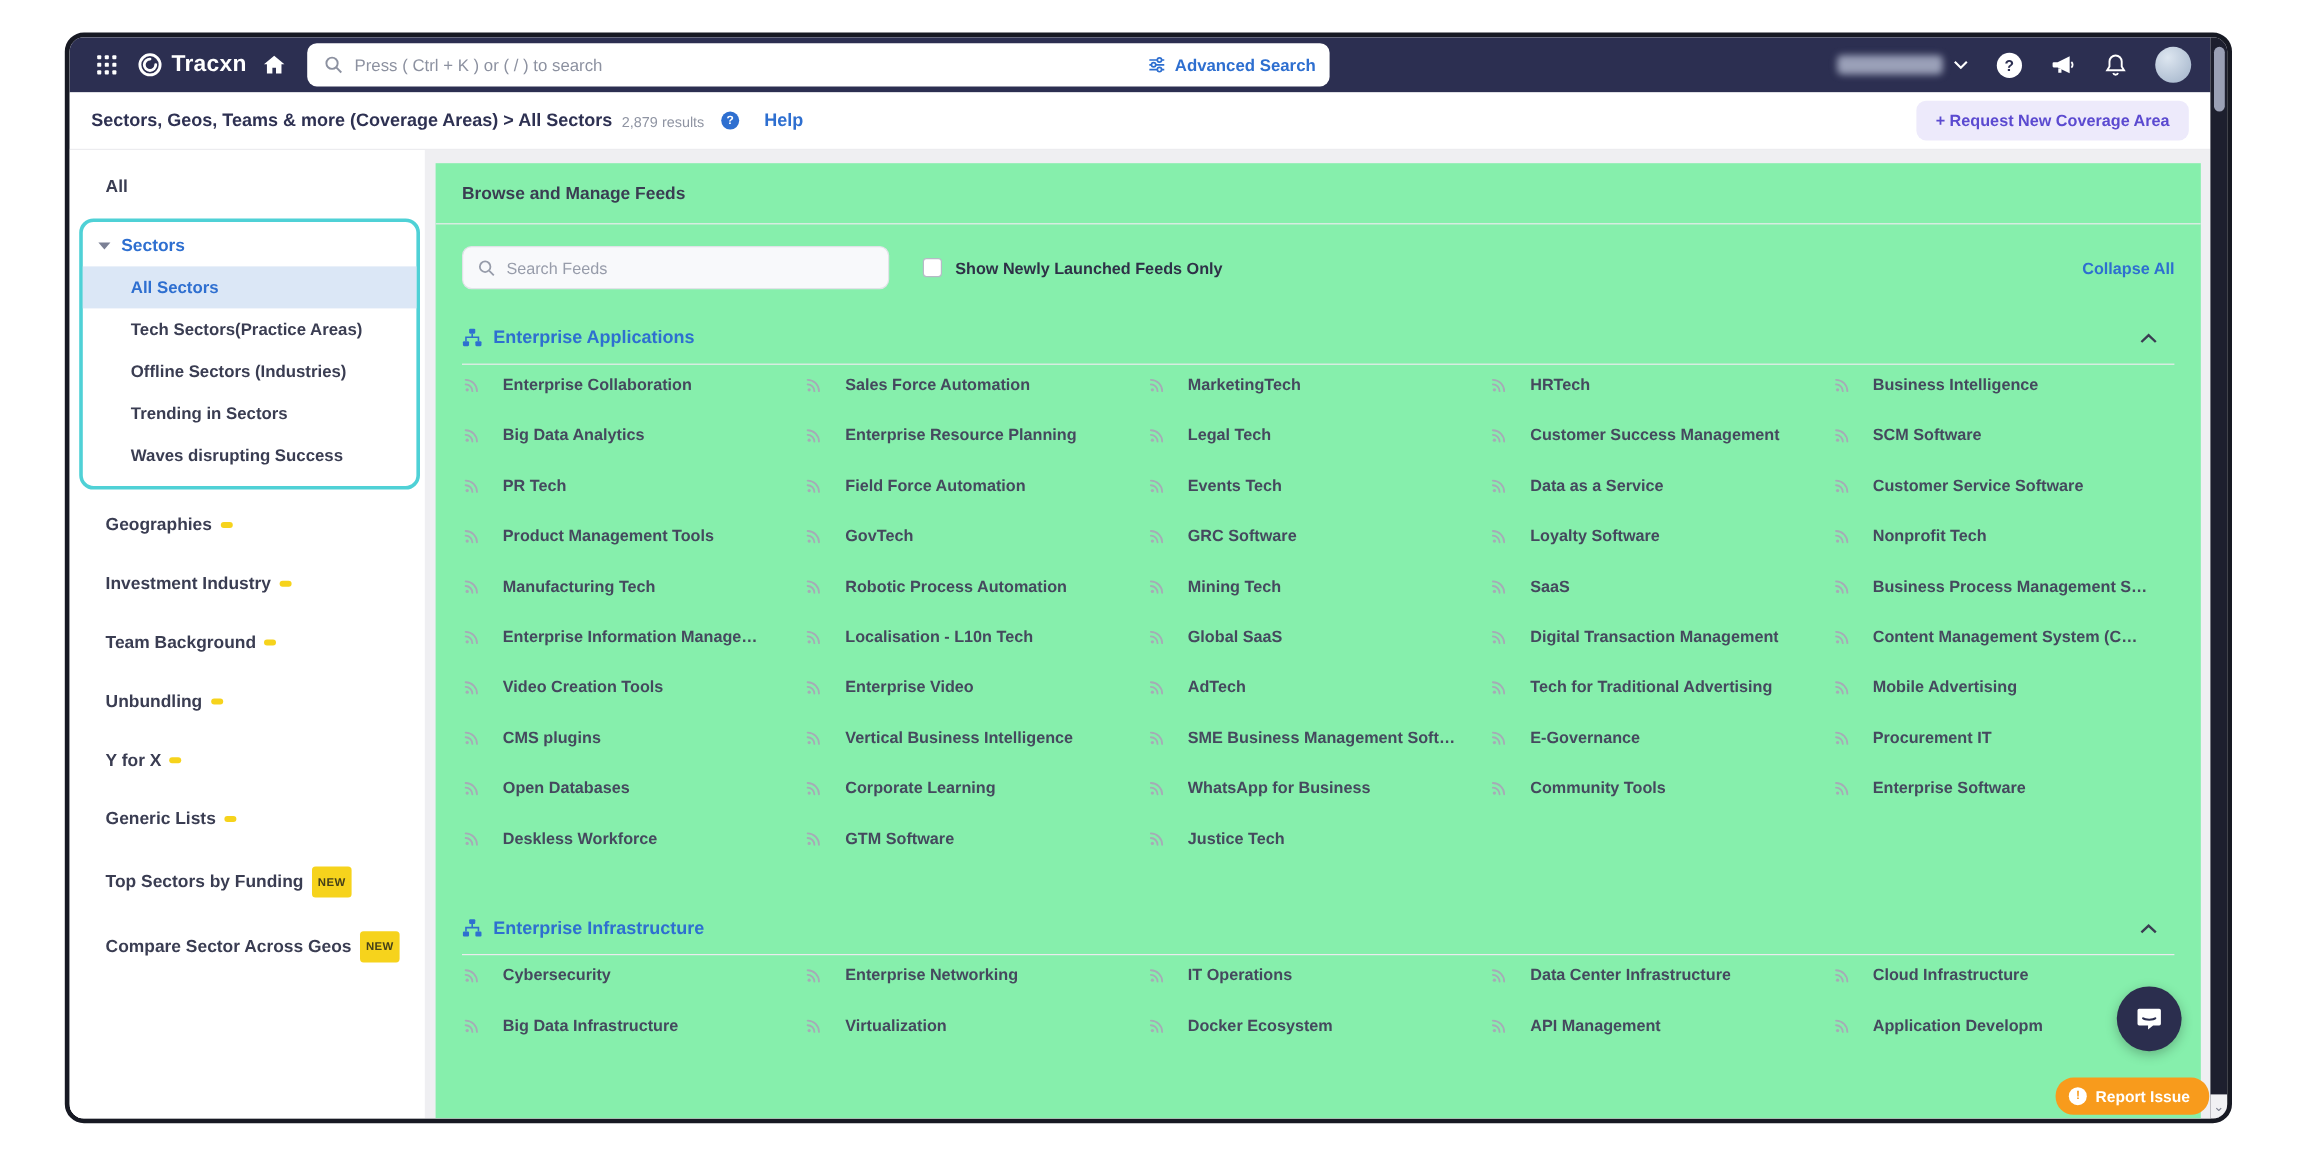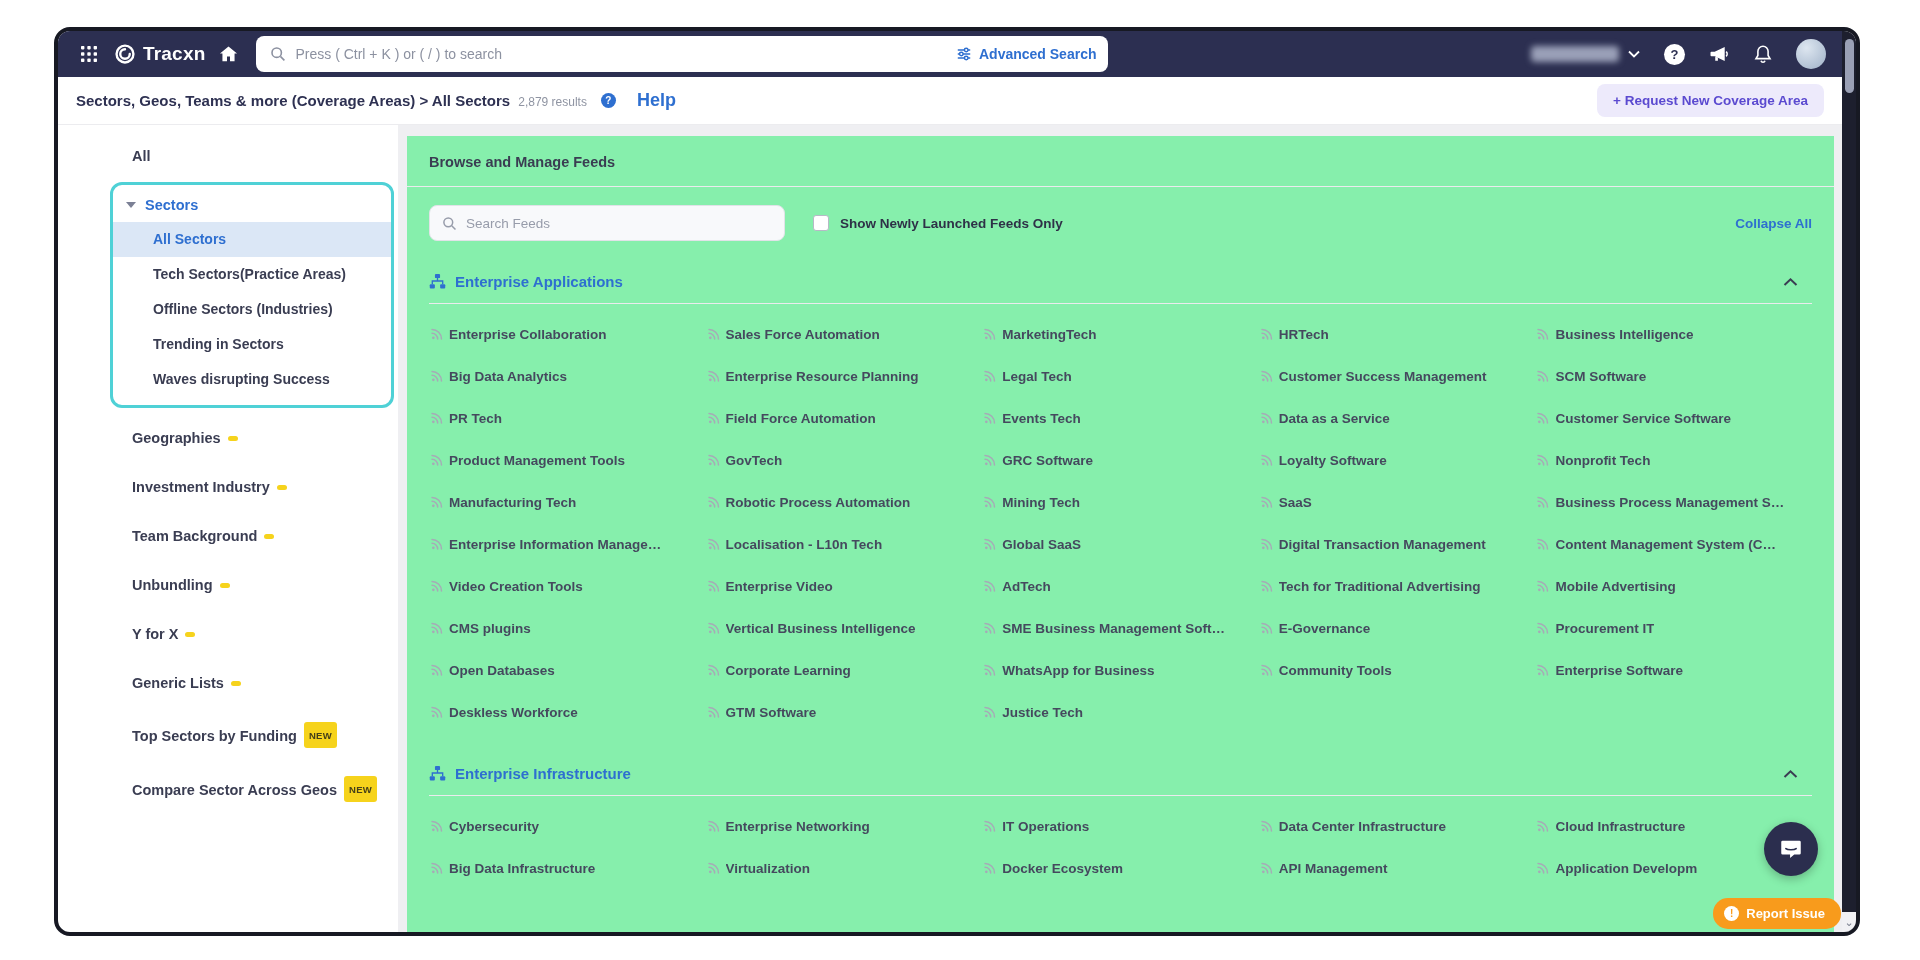--- a/index.html
+++ b/index.html
@@ -35,26 +35,26 @@
               display:flex; align-items:center; justify-content:center; cursor:pointer; }
   .icon-btn { display:inline-flex; cursor:pointer; }
   .avatar { width:30px; height:30px; border-radius:50%; background:radial-gradient(circle at 35% 30%, #dde6f0, #b2c1d4 70%, #9fb0c6); cursor:pointer; }
 
   
   .crumb-row { height:48px; flex:0 0 48px; background:#fff; display:flex; align-items:center; padding:0 18px; border-bottom:1px solid #ececef;justify-content:flex-end; }
   .crumb-text { font-size:15px; font-weight:700; color:#2e3152; }
   .crumb-count { font-size:12px; color:#8f94a2; margin-left:8px; margin-top:2px; }
   .crumb-help { display:flex; align-items:center; gap:5px; margin-left:14px; cursor:pointer; }
   .help-dot { width:15px; height:15px; border-radius:50%; background:#2e6fd0; color:#fff; font-size:10px; font-weight:800; display:flex; align-items:center; justify-content:center; }
-  .crumb-help span.lbl { color:#2e6fd0; font-size:18px; font-weight:700;padding-left:16px; }
+  .crumb-help span.lbl { color:#2e6fd0; font-size:15px; font-weight:700;padding-left:16px; }
   .request-btn { margin-left:auto; background:#edeafb; color:#5b4ad0; font-size:13.5px; font-weight:700;
                  padding:9px 16px; border-radius:8px; cursor:pointer; white-space:nowrap; }
 
   
-  .content { flex:1; min-height:0; display:flex; background:#fff;margin-left:44px; }
+  .content { flex:1; min-height:0; display:flex; background:#fff; }
 
   .sidebar { width:296px; flex:0 0 296px; background:#fff; padding-top:10px; color:#3a3d52; }
   .side-all { padding:13px 12px 12px 30px; font-size:14.5px; font-weight:700; cursor:pointer; }
   .sectors-box { margin:6px 4px 6px 8px; border:3px solid #4fd1d6; border-radius:12px; padding:9px 0 8px; }
   .sectors-head { display:flex; align-items:center; gap:9px; padding:3px 0 9px 13px; cursor:pointer; }
   .caret-down { width:0; height:0; border-left:5px solid transparent; border-right:5px solid transparent; border-top:6px solid #7b8095; }
   .sectors-label { color:#2e6fd0; font-size:14.5px; font-weight:700; }
   .side-sub { padding:8px 10px 8px 40px; font-size:14px; font-weight:700; line-height:19px; cursor:pointer; }
   .side-sub.selected { color:#2e6fd0; background:#dbe7f6; }
   .side-item { padding:14px 20px 14px 30px; font-size:14.5px; font-weight:700; line-height:21px; cursor:pointer; }
@@ -76,21 +76,21 @@
   .checkbox { width:16px; height:16px; border:1.5px solid #b6bac6; border-radius:3px; background:#fff; }
   .checkbox-label { font-size:13.5px; font-weight:700; color:#2e3147; }
   .collapse-all { margin-left:auto; color:#2e6fd0; font-size:13.5px; font-weight:700; cursor:pointer; }
 
   .feed-section { margin-top:32px; }
   .section-head { display:flex; align-items:center; gap:9px;text-align:right; }
   .section-title { color:#2e6fd0; font-size:15px; font-weight:600; cursor:pointer; }
   .chevron-up { margin-left:auto; margin-right:14px; cursor:pointer; display:inline-flex; }
   .section-rule { border-bottom:1px solid #ebebee; margin-top:13px; }
   .feed-grid { display:grid; grid-template-columns:repeat(5, 1fr); margin-top:9px; }
-  .feed-item { height:42px; display:flex; align-items:center; gap:4px; padding-right:14px; cursor:pointer; min-width:0; }
+  .feed-item { height:42px; display:flex; gap:18px; padding-right:14px; cursor:pointer; min-width:0; }
   .feed-label { font-size:13.5px; font-weight:600; color:#45495e; white-space:nowrap; overflow:hidden; }
 
   
   .chat-fab { position:absolute; right:38px; bottom:56px; width:54px; height:54px; border-radius:50%;
               background:#2b2e4e; display:flex; align-items:center; justify-content:center;
               box-shadow:0 3px 10px rgba(0,0,0,.25); cursor:pointer; z-index:60; }
   .report-issue { position:absolute; right:15px; bottom:3px; background:#f89b1c; color:#fff; font-size:13px; font-weight:700;
                   padding:8px 16px 8px 11px; border-radius:15px; display:flex; align-items:center; gap:7px; cursor:pointer; z-index:60; }
   .bang-dot { width:15px; height:15px; border-radius:50%; background:#fff; color:#f89b1c; font-size:10px; font-weight:800;
               display:flex; align-items:center; justify-content:center; }

